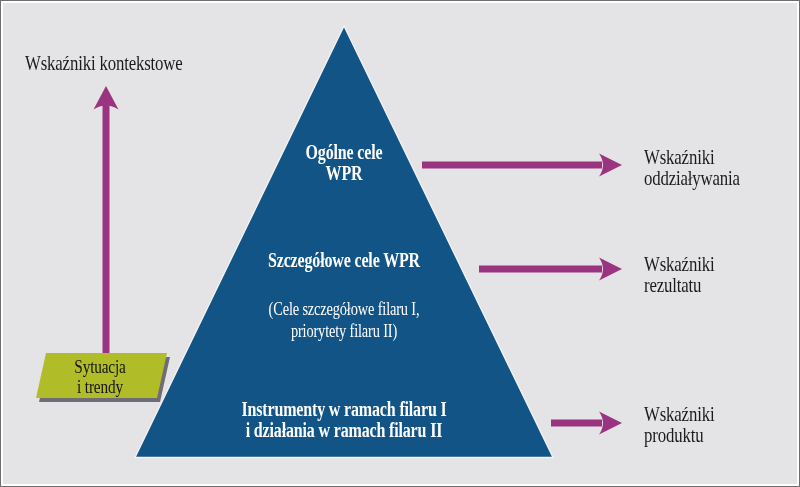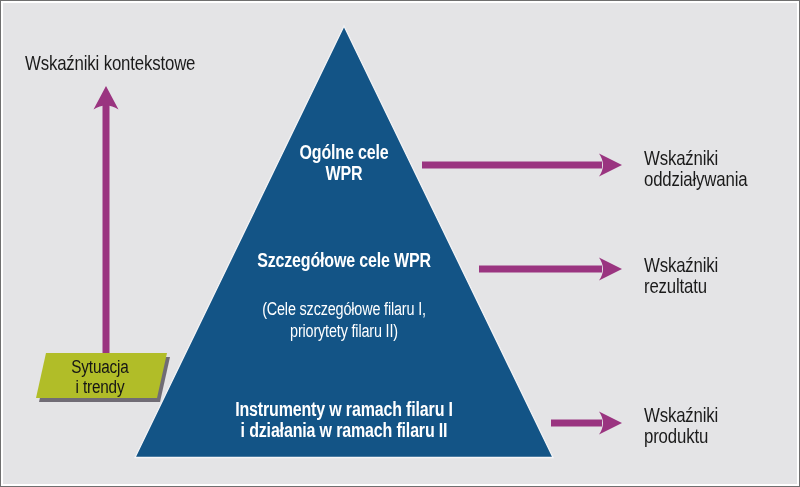--- a/index.html
+++ b/index.html
@@ -4,21 +4,21 @@
 <style>
   html,body{margin:0;padding:0;background:#fff;}
   .frame{
     position:relative;
     width:800px;height:487px;
     box-sizing:border-box;
     background:#e4e4e6;
     border:1px solid #6f6f6f;
     box-shadow:inset 0 0 0 2px #ffffff;
     overflow:hidden;
-    font-family:Liberation Sans, sans-serif;
+    font-family:Liberation Serif, serif;
     color:#1b1b1b;
     padding-left:22px;
   }
   .shapes{position:absolute;left:0;top:0;width:800px;height:487px;}
   .txt{position:absolute;letter-spacing:-0.2px;}
   .cond-l{transform:scaleX(0.80);transform-origin:left top;}
   .cond-c{transform:scaleX(0.80);transform-origin:center top;}
   .context-label{left:24px;top:50px;font-size:21px;line-height:24px;}
   .right-label{left:643px;font-size:21px;line-height:21px;}
   .r1{top:146px;}

